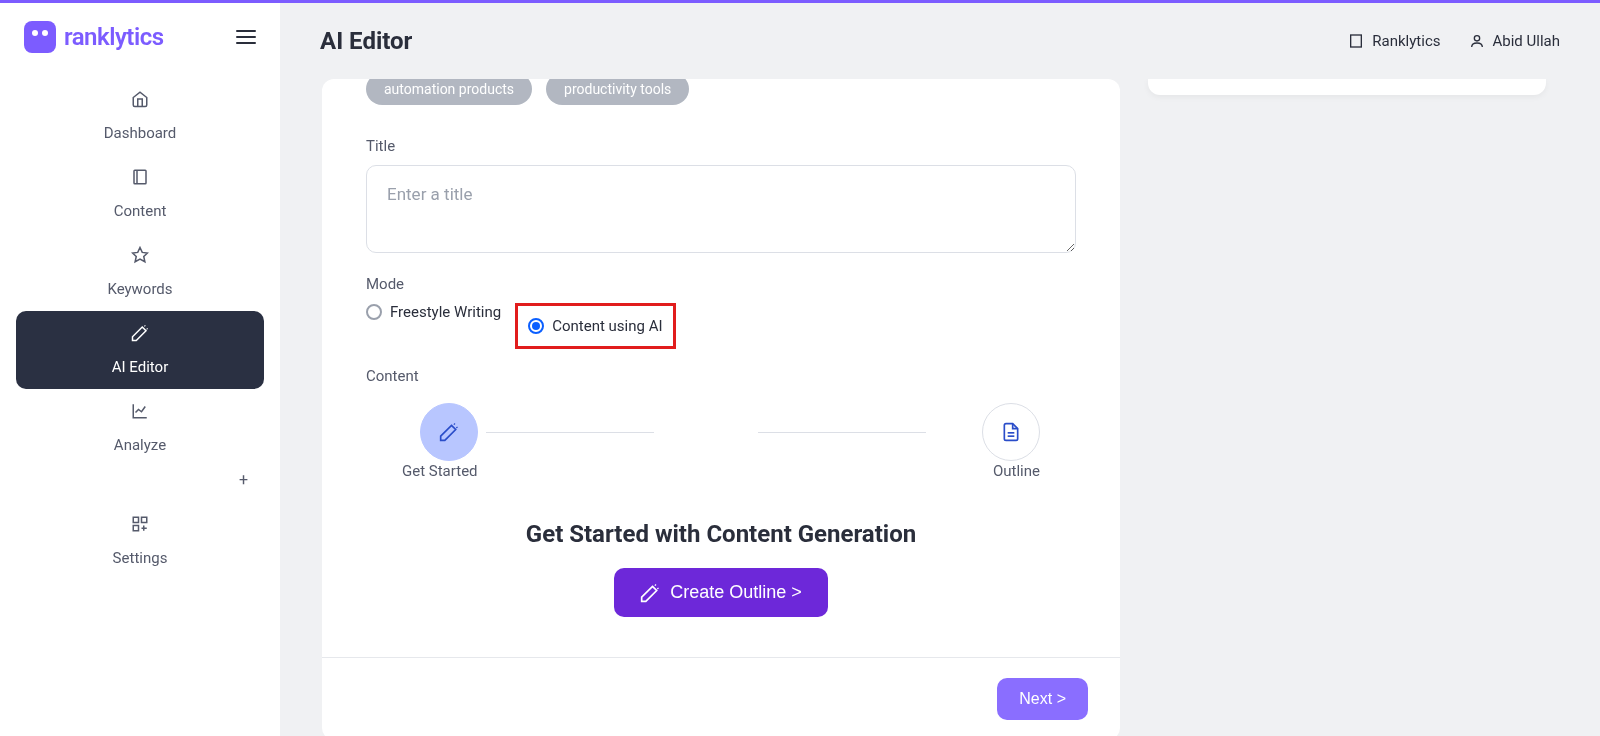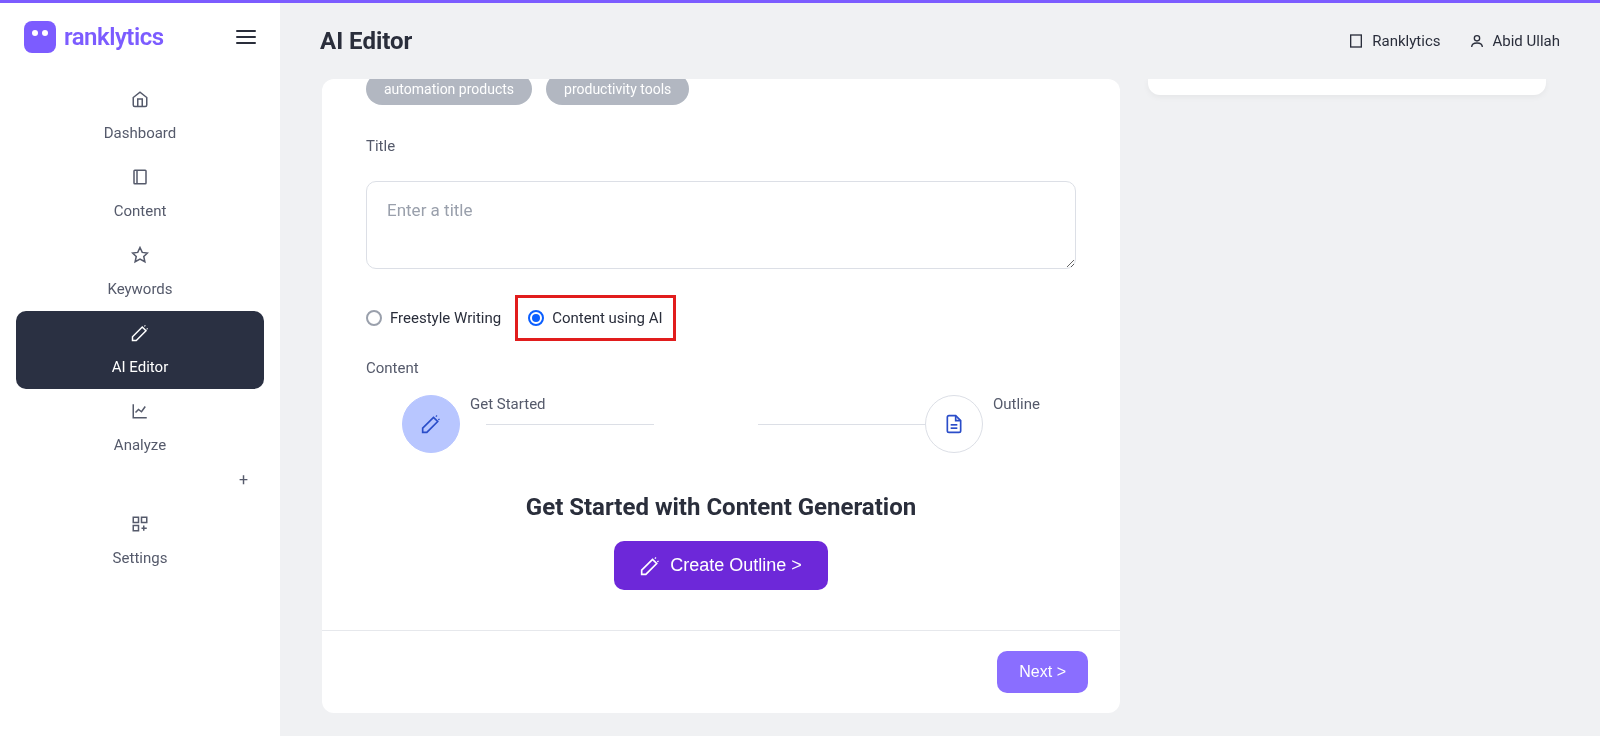--- a/index.html
+++ b/index.html
@@ -169,37 +169,37 @@
       opacity: 0.9;
     }
     .section-label {
       font-size: 15px;
       color: #555a6b;
       padding: 0 44px;
       margin-top: 18px;
       margin-bottom: 10px;
     }
     .title-input {
-      margin: 16px 44px;
+      margin: 0 44px;
       width: calc(100% - 88px);
       min-height: 88px;
       border: 1px solid #dcdfe6;
       border-radius: 10px;
       padding: 18px 20px;
       font-size: 17px;
       font-family: inherit;
       color: #2a2e3b;
       resize: both;
     }
     .title-input::placeholder {
       color: #9aa0ac;
     }
     .mode-options {
       display: flex;
-      align-items: center;
+      align-items: flex-start;
       gap: 14px;
       padding: 0 44px;
       margin-top: 6px;
     }
     .radio-option {
       display: flex;
       align-items: center;
       gap: 8px;
       color: #2a2e3b;
       font-size: 15px;
@@ -231,23 +231,23 @@
     }
     .stepper {
       display: flex;
       align-items: center;
       justify-content: space-between;
       margin: 18px 80px 0;
       position: relative;
     }
     .step {
       display: flex;
-      flex-direction: row;
-      align-items: flex-start;
-      gap: 10px;
+      flex-direction: column;
+      align-items: flex-end;
+      gap: 1px;
       z-index: 1;
     }
     .step-circle {
       width: 58px;
       height: 58px;
       border-radius: 50%;
       border: 1px solid #dcdfe6;
       background: #fff;
       display: flex;
       align-items: center;
@@ -427,20 +427,21 @@
 <main class="main">
   <div class="card">
     <div class="tags-row">
       <div class="tag">automation products</div>
       <div class="tag">productivity tools</div>
     </div>
 
     <div class="section-label">Title</div>
     <textarea class="title-input" placeholder="Enter a title" style=""></textarea>
 
+    <div class="section-label">Mode</div>
     <div class="mode-options">
       <label class="radio-option">
         <span class="radio"></span>
         <span>Freestyle Writing</span>
       </label>
       <div class="highlight-box">
         <label class="radio-option">
           <span class="radio checked"></span>
           <span>Content using AI</span>
         </label>

